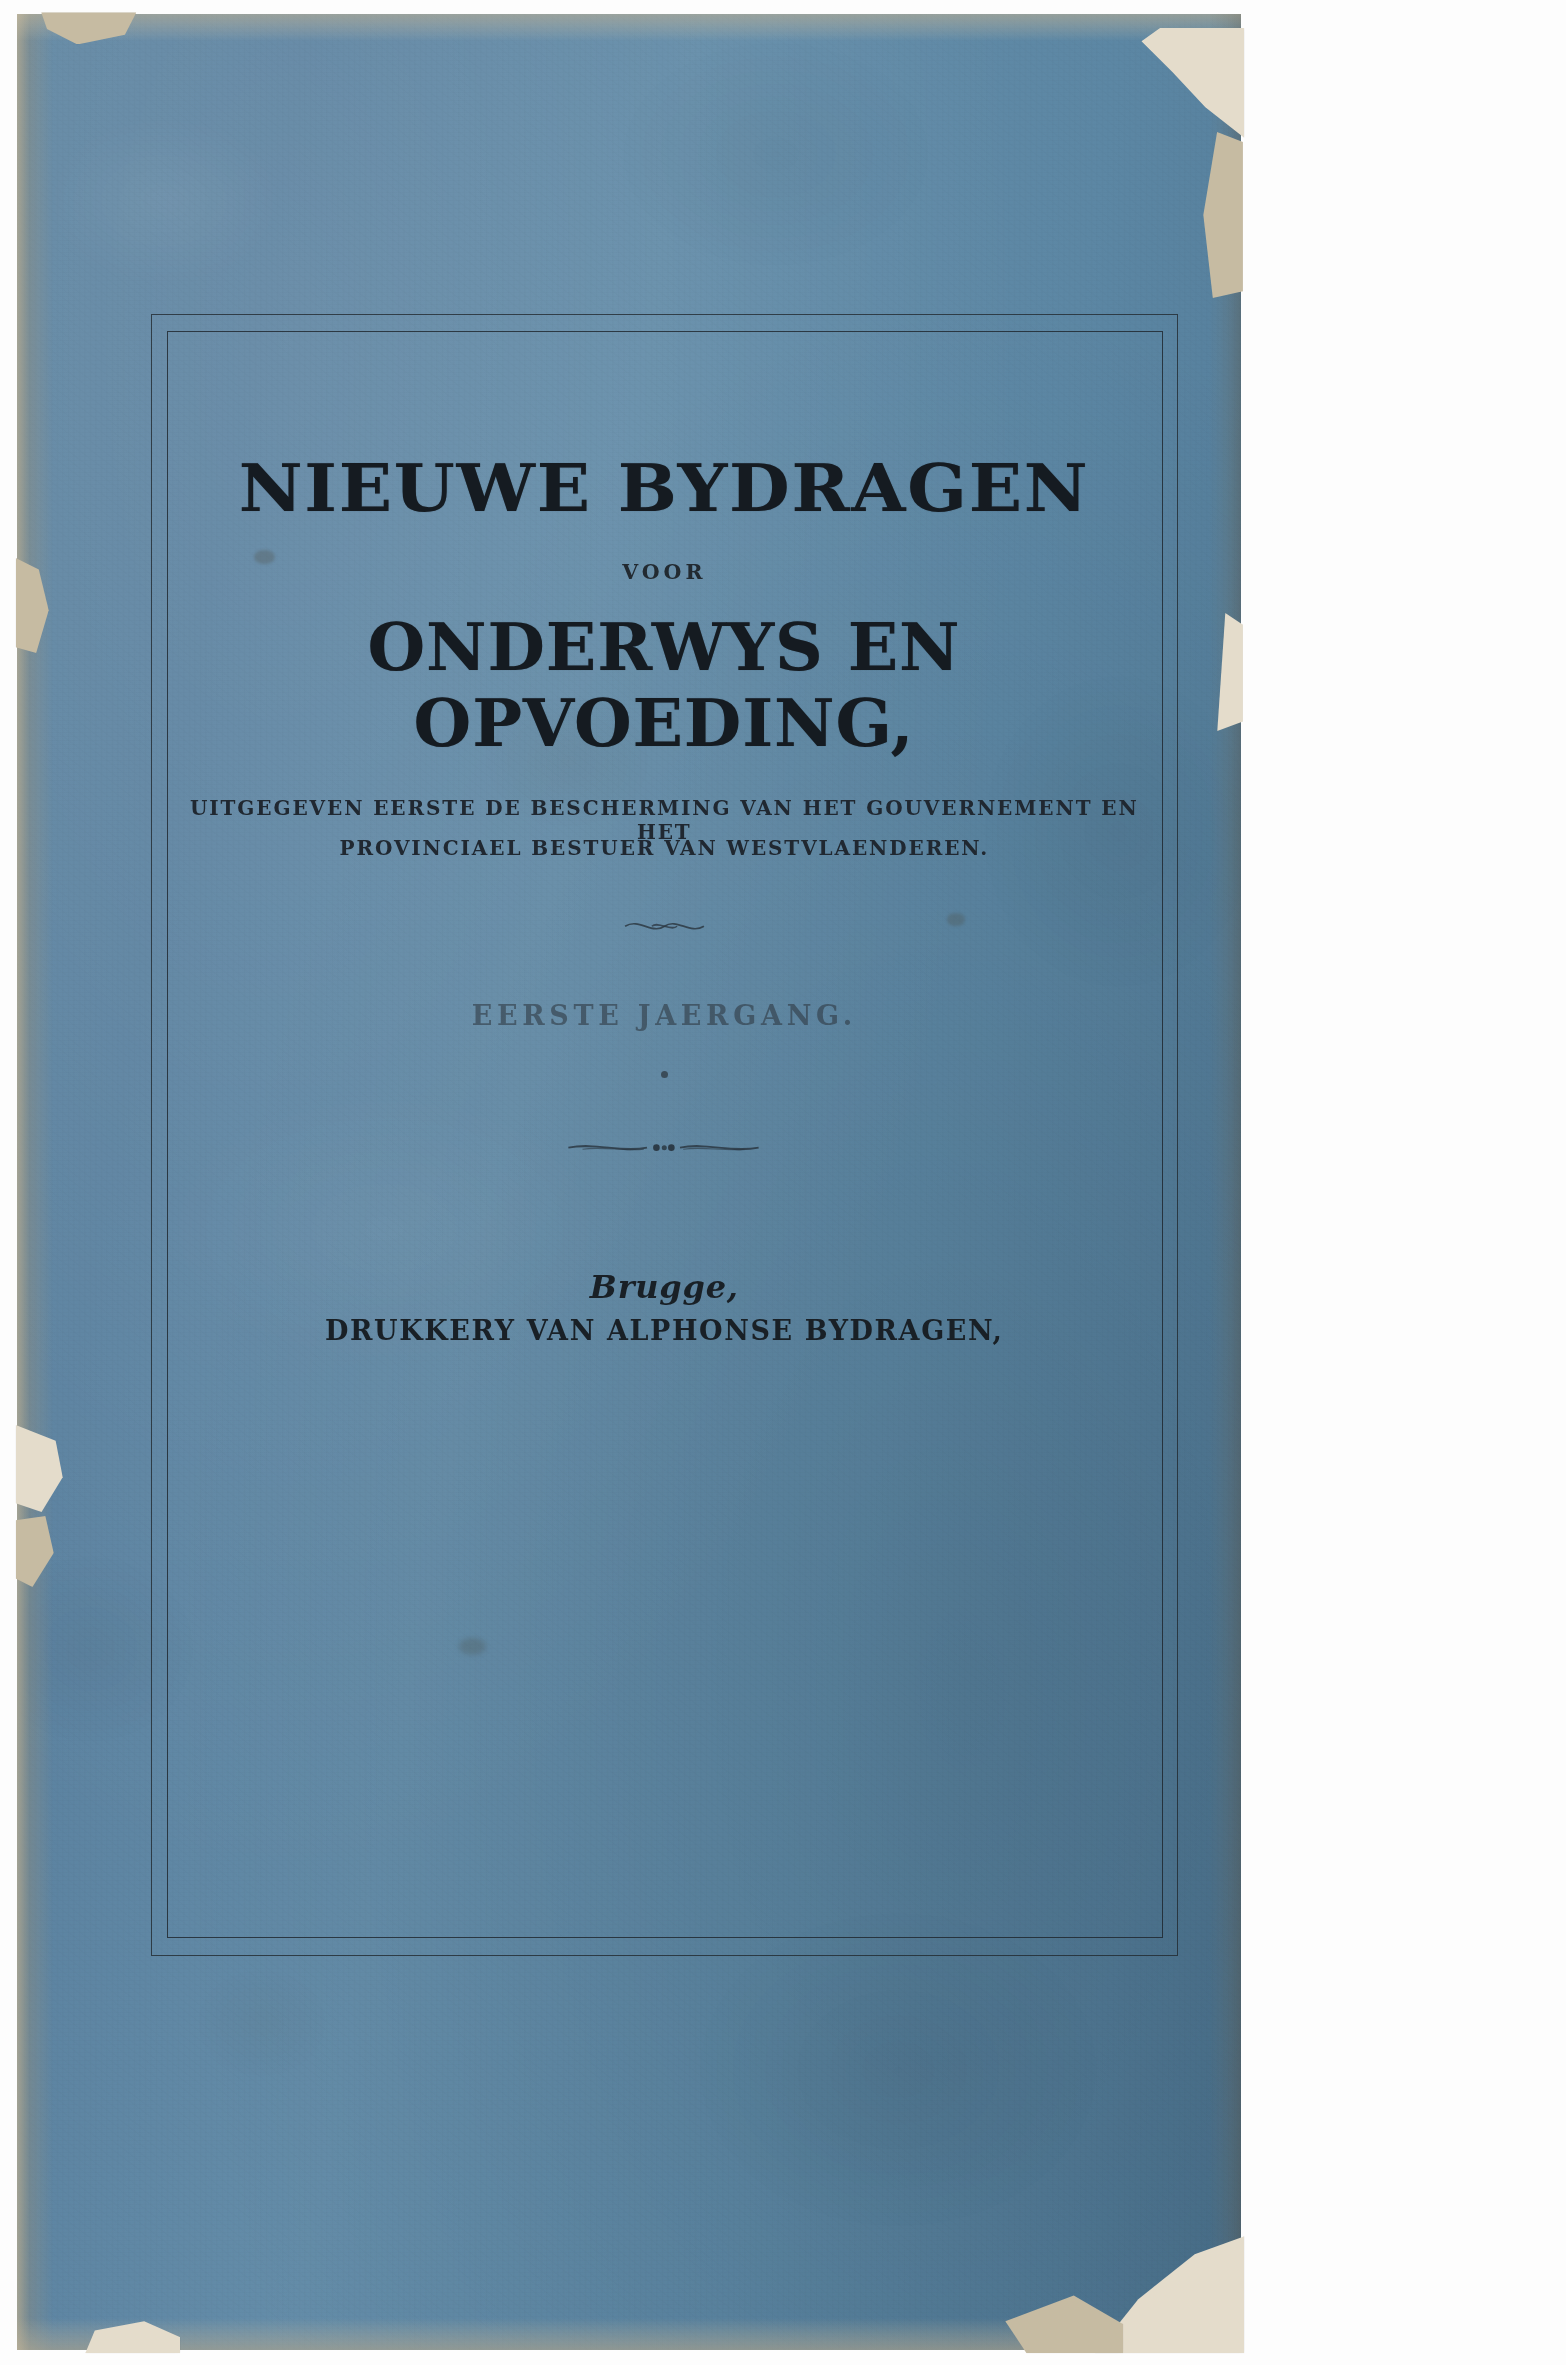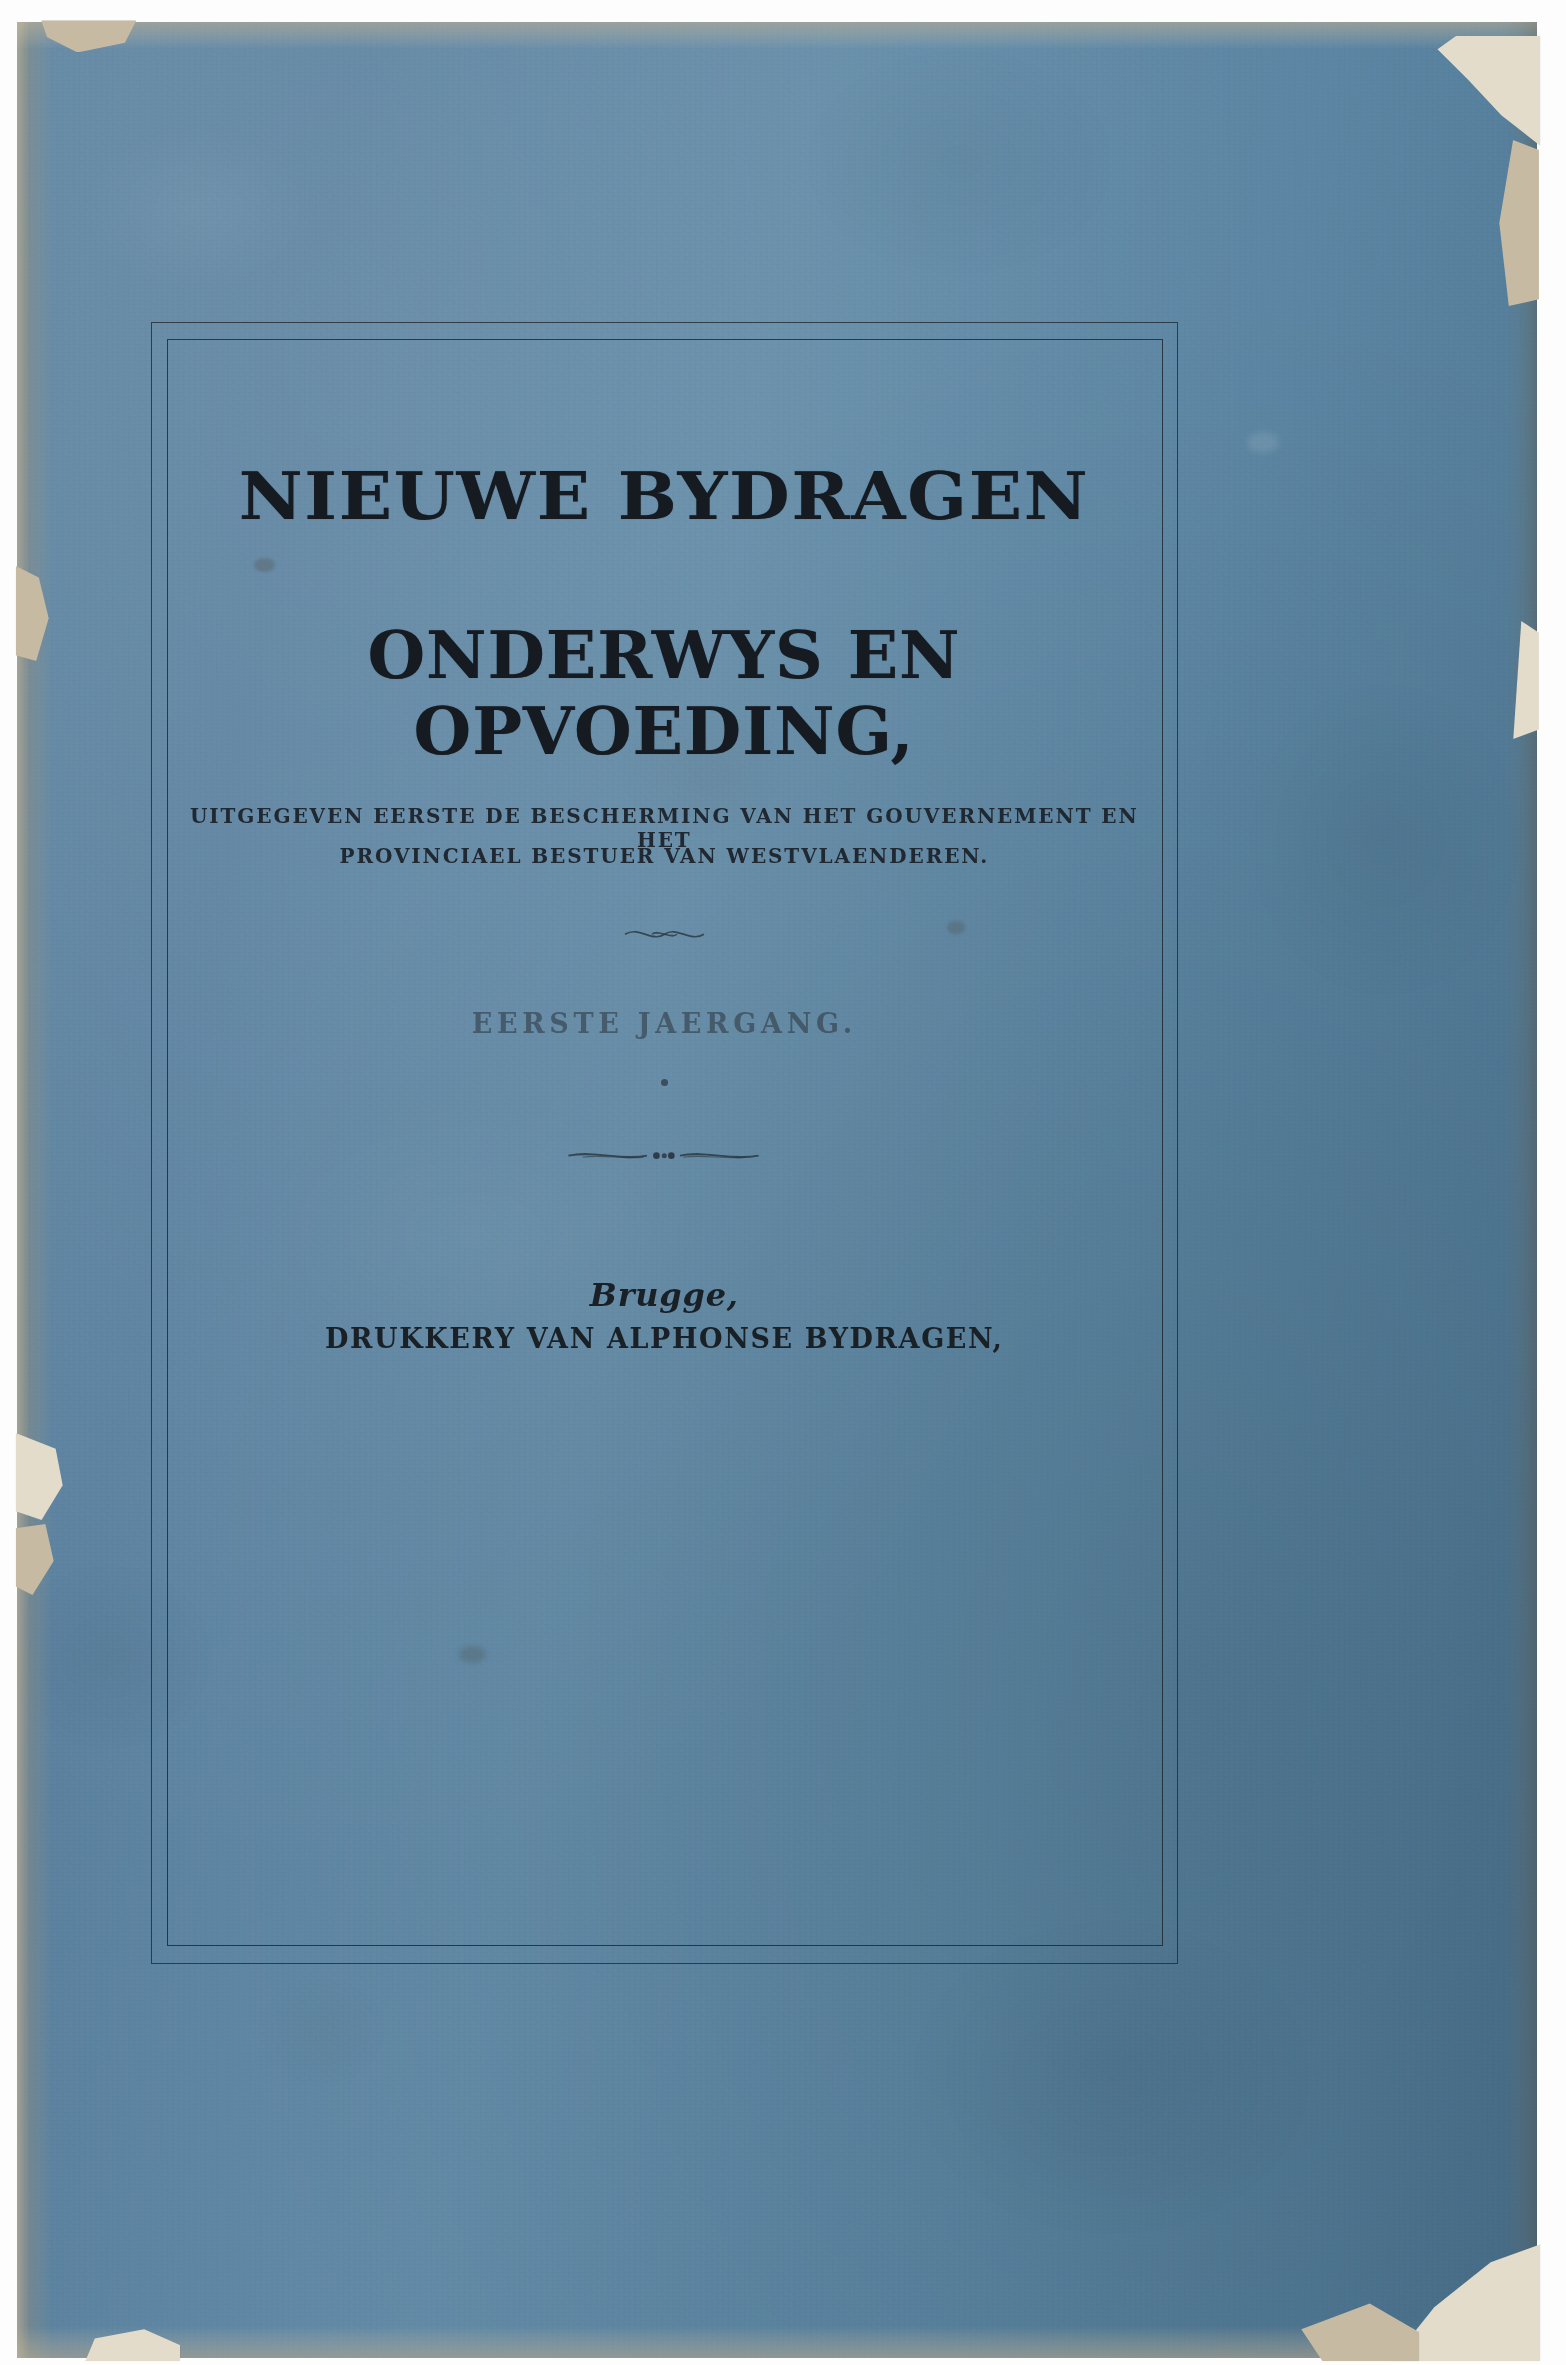--- a/index.html
+++ b/index.html
@@ -20,28 +20,27 @@
     width: 1567px;
     height: 2366px;
     background: #fdfdfd;
   }
 
   
   .cover {
     position: absolute;
     left: 17.3px;
     top: 14px;
-    width: 1520px;
+    width: 1224px;
     height: 2336px;
     background:
       radial-gradient(ellipse at 22% 14%, rgba(255,255,255,0.10), rgba(0,0,0,0) 55%),
       radial-gradient(ellipse at 78% 72%, rgba(0,0,0,0.10), rgba(0,0,0,0) 60%),
       linear-gradient(100deg, #5f86a2 0%, #5b82a0 18%, #648da9 42%, #5c87a4 68%, #527b98 88%, #49708c 100%);
     box-shadow: 0 0 19px rgba(0,0,0,0.25) inset;
-    margin-top: 8px;
   }
 
   
   .grain {
     position: absolute;
     inset: 0;
     pointer-events: none;
     opacity: 0.30;
     background-image:
       repeating-linear-gradient(0deg, rgba(255,255,255,0.05) 0px, rgba(255,255,255,0.05) 0.8px, rgba(0,0,0,0.045) 1.6px, rgba(0,0,0,0.0) 2.4px, rgba(0,0,0,0.0) 4px),
@@ -316,20 +315,21 @@
     <div class="spot" style="left:442px; top:1624px; width:27px; height:17.3px; background:rgba(60,50,28,0.18); filter:blur(2.4px);"></div>
     <div class="spot" style="left:1230px; top:410px; width:32px; height:20.5px; background:rgba(255,255,255,0.10); filter:blur(3.2px);"></div>
 
     <div class="frame-outer"></div>
     <div class="frame-inner"></div>
 
     <div class="typeblock">
 
       <div class="t-main">NIEUWE BYDRAGEN</div>
 
+      <div class="t-voor">VOOR</div>
 
       <div class="t-sub">ONDERWYS EN OPVOEDING,</div>
 
 
       <div class="t-line1">UITGEGEVEN EERSTE DE BESCHERMING VAN HET GOUVERNEMENT EN HET</div>
 
       <div class="t-line2">PROVINCIAEL BESTUER VAN WESTVLAENDEREN.</div>
 
       <div class="orn-small">
         <svg width="95" height="20.5" viewBox="0 0 120 26" aria-hidden="true">

